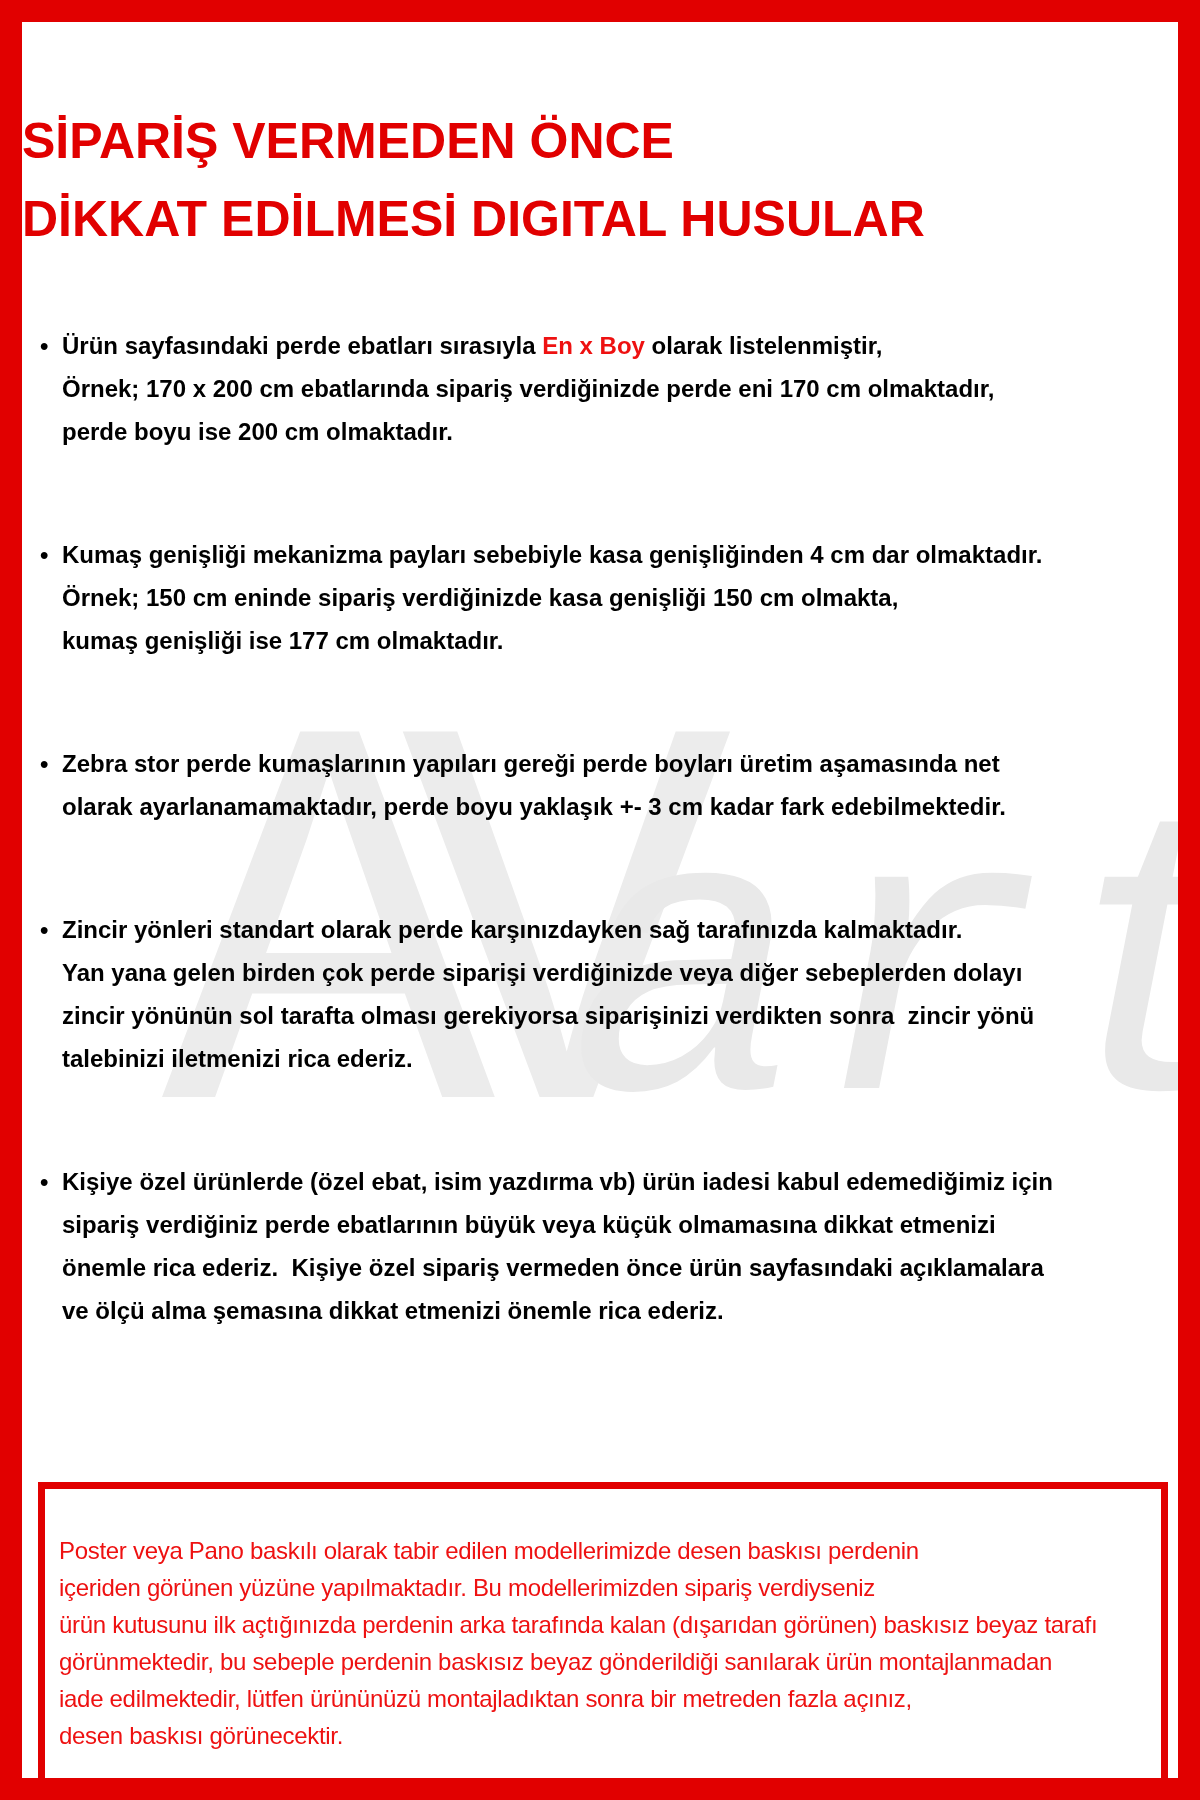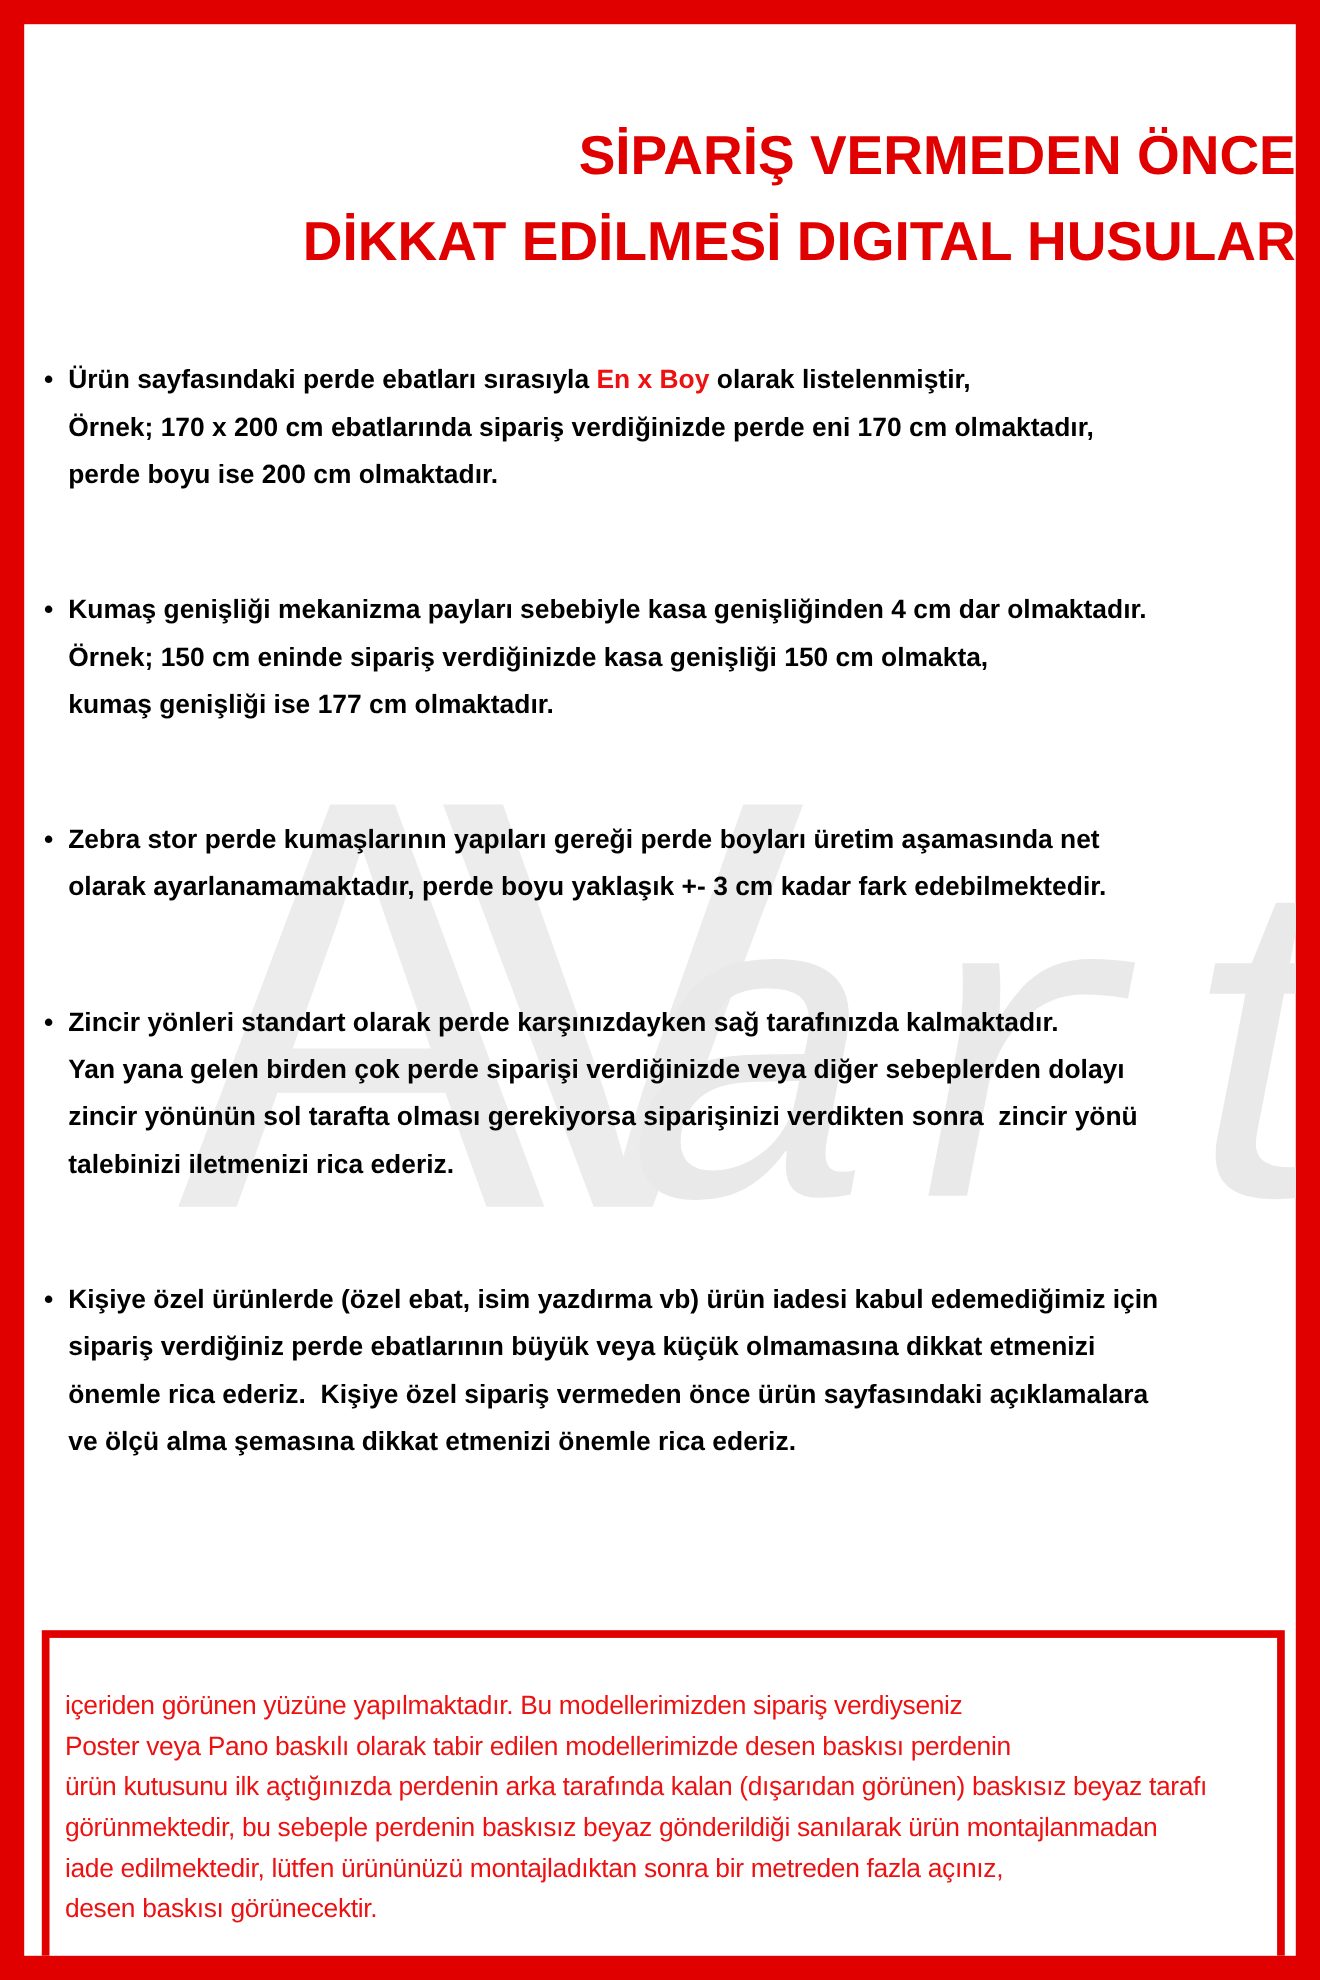--- a/index.html
+++ b/index.html
@@ -30,21 +30,21 @@
   .wm-digital {
     position: absolute; left: 118px; top: 1062px;
     font-family: "DejaVu Serif", serif;
     font-size: 145px; line-height: 1; letter-spacing: 32px;
     color: #f4f4f4; white-space: pre;
   }
   
   .content { position: relative; z-index: 1; height: 100%; }
   .title {
     margin-top: 80px;
-    text-align: right;
+    text-align: left;
     color: #e10000;
     font-weight: bold;
     font-size: 50px;
     line-height: 78px;
   }
   .title .title-line { display: block; white-space: pre; }
   .bullets { margin: 66px 20px 0 18px; }
   .bullet {
     position: relative;
     padding-left: 22px;
@@ -117,22 +117,22 @@
         <div class="bullet">
           <span class="bullet-marker">•</span>
           <span class="line"><span>Kişiye özel ürünlerde (özel ebat, isim yazdırma vb) ürün iadesi kabul edemediğimiz için</span></span>
           <span class="line"><span>sipariş verdiğiniz perde ebatlarının büyük veya küçük olmamasına dikkat etmenizi</span></span>
           <span class="line"><span>önemle rica ederiz.  Kişiye özel sipariş vermeden önce ürün sayfasındaki açıklamalara</span></span>
           <span class="line"><span>ve ölçü alma şemasına dikkat etmenizi önemle rica ederiz.</span></span>
         </div>
       </div>
 
     <div class="notice" id="notice">
+        <span class="line">Poster veya Pano baskılı olarak tabir edilen modellerimizde desen baskısı perdenin</span>
         <span class="line">içeriden görünen yüzüne yapılmaktadır. Bu modellerimizden sipariş verdiyseniz</span>
-        <span class="line">Poster veya Pano baskılı olarak tabir edilen modellerimizde desen baskısı perdenin</span>
         <span class="line">ürün kutusunu ilk açtığınızda perdenin arka tarafında kalan (dışarıdan görünen) baskısız beyaz tarafı</span>
         <span class="line">görünmektedir, bu sebeple perdenin baskısız beyaz gönderildiği sanılarak ürün montajlanmadan</span>
         <span class="line">iade edilmektedir, lütfen ürününüzü montajladıktan sonra bir metreden fazla açınız,</span>
         <span class="line">desen baskısı görünecektir.</span>
       </div>
 
   </div>
 </div>
 
 </body></html>

